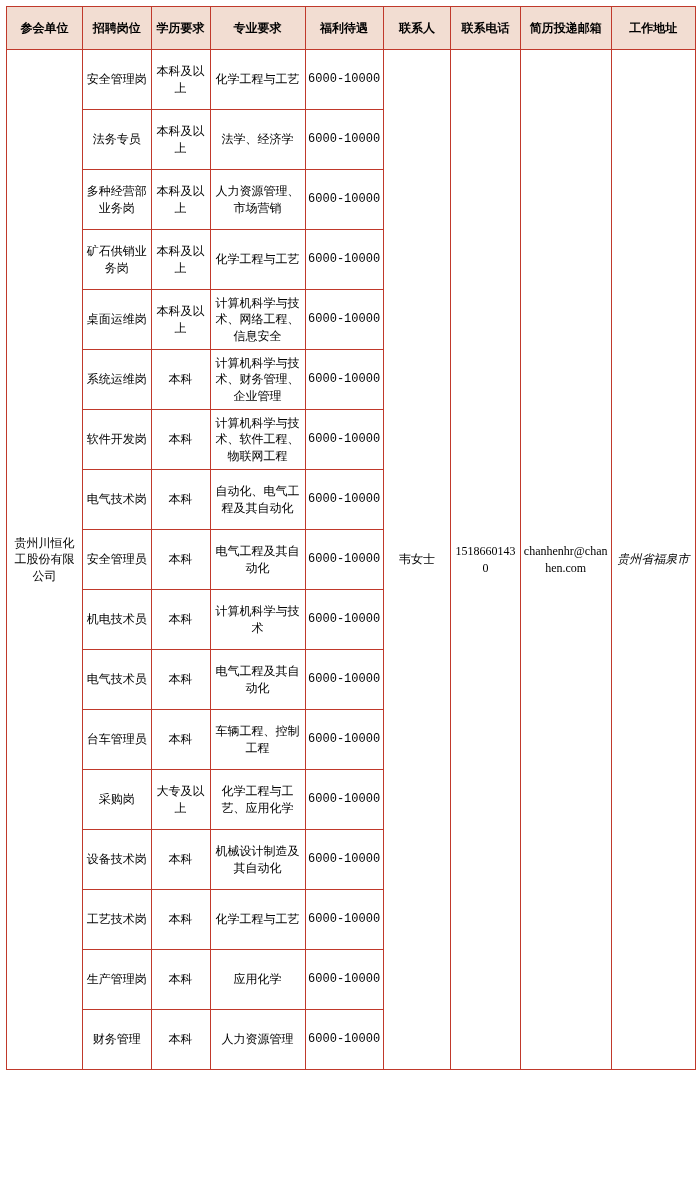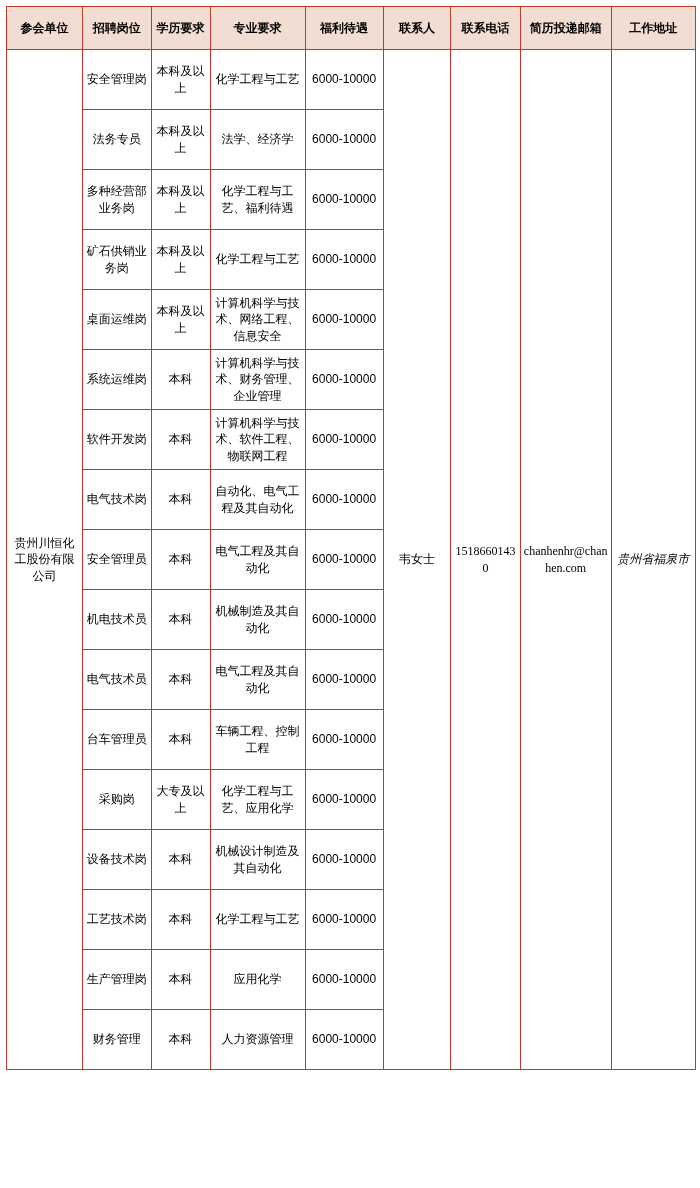--- a/index.html
+++ b/index.html
@@ -44,21 +44,21 @@
   }
   td.company {
     font-weight: normal;
     font-size: 12.5px;
     padding: 2px;
   }
   td.post, td.edu, td.major, td.salary {
     font-size: 12px;
   }
   td.salary {
-    font-family: Liberation Sans, sans-serif;
+    font-family: Liberation Mono, monospace;
   }
   td.contact, td.phone, td.email, td.addr {
     font-size: 12px;
   }
   td.email {
     word-break: break-all;
     font-size: 11.5px;
     line-height: 1.3;
   }
   td.addr {
@@ -120,21 +120,21 @@
       </tr>
       <tr>
         <td class="post">法务专员</td>
         <td class="edu">本科及以上</td>
         <td class="major">法学、经济学</td>
         <td class="salary">6000-10000</td>
       </tr>
       <tr>
         <td class="post">多种经营部业务岗</td>
         <td class="edu">本科及以上</td>
-        <td class="major">化学工程与工艺、福利待遇</td>
+        <td class="major">人力资源管理、市场营销</td>
         <td class="salary">6000-10000</td>
       </tr>
       <tr>
         <td class="post">矿石供销业务岗</td>
         <td class="edu">本科及以上</td>
         <td class="major">化学工程与工艺</td>
         <td class="salary">6000-10000</td>
       </tr>
       <tr>
         <td class="post">桌面运维岗</td>
@@ -162,21 +162,21 @@
       </tr>
       <tr>
         <td class="post">安全管理员</td>
         <td class="edu">本科</td>
         <td class="major">电气工程及其自动化</td>
         <td class="salary">6000-10000</td>
       </tr>
       <tr>
         <td class="post">机电技术员</td>
         <td class="edu">本科</td>
-        <td class="major">机械制造及其自动化</td>
+        <td class="major">计算机科学与技术</td>
         <td class="salary">6000-10000</td>
       </tr>
       <tr>
         <td class="post">电气技术员</td>
         <td class="edu">本科</td>
         <td class="major">电气工程及其自动化</td>
         <td class="salary">6000-10000</td>
       </tr>
       <tr>
         <td class="post">台车管理员</td>

